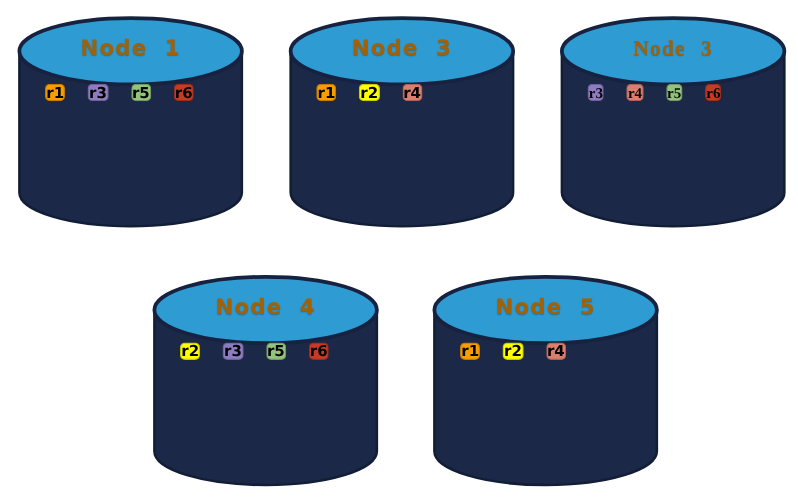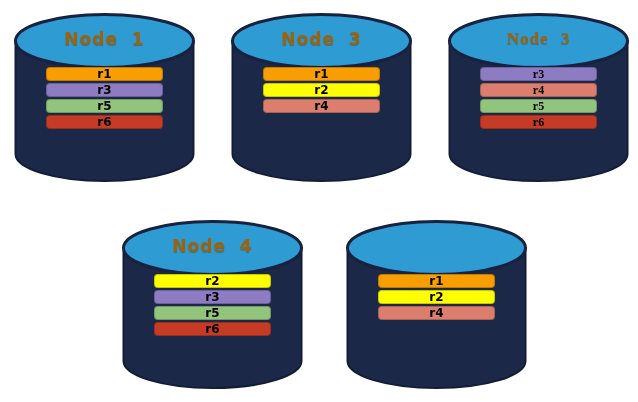--- a/index.html
+++ b/index.html
@@ -45,25 +45,25 @@
     color: #a16207;
     font-size: 17px;
     font-weight: bold;
     letter-spacing: 1px;
     word-spacing: 7px;
     text-shadow: 0 1px 1px rgba(0,0,0,0.25);
   }
   .bars {
     position: absolute;
     top: 59px;
-    left: 34px;
+    left: 24px;
     width: 117px;
     display: flex;
-    flex-direction: column;
-    gap: 2px;
+    flex-direction: row;
+    gap: 18px;
   }
   .bar {
     height: 14px;
     border-radius: 4px;
     border: 1px solid rgba(0,0,0,0.22);
     box-sizing: border-box;
     display: flex;
     align-items: center;
     justify-content: center;
     color: #000000;
@@ -130,20 +130,21 @@
       <div class="bar" style="background-color: rgb(147, 196, 125);">r5</div>
       <div class="bar" style="background-color: rgb(197, 59, 38);">r6</div>
     </div>
   </div>
 
   <div class="node" style="left:344px; top:215px;">
     <svg class="cyl" viewBox="0 0 185 180" aria-hidden="true">
       <path class="cyl-body" d="M3.5 33 L3.5 146 A89 27 0 0 0 181.5 146 L181.5 33 Z" fill="#1C2847"></path>
       <ellipse class="cyl-top" cx="92.5" cy="33" rx="89" ry="26.5" fill="#2F9BD3"></ellipse>
     </svg>
+    <div class="node-label">Node 5</div>
     <div class="bars">
       <div class="bar" style="background-color: rgb(249, 158, 0);">r1</div>
       <div class="bar" style="background-color: rgb(255, 255, 0);">r2</div>
       <div class="bar" style="background-color: rgb(220, 126, 109);">r4</div>
     </div>
   </div>
 
 </div>
 
 </body></html>

